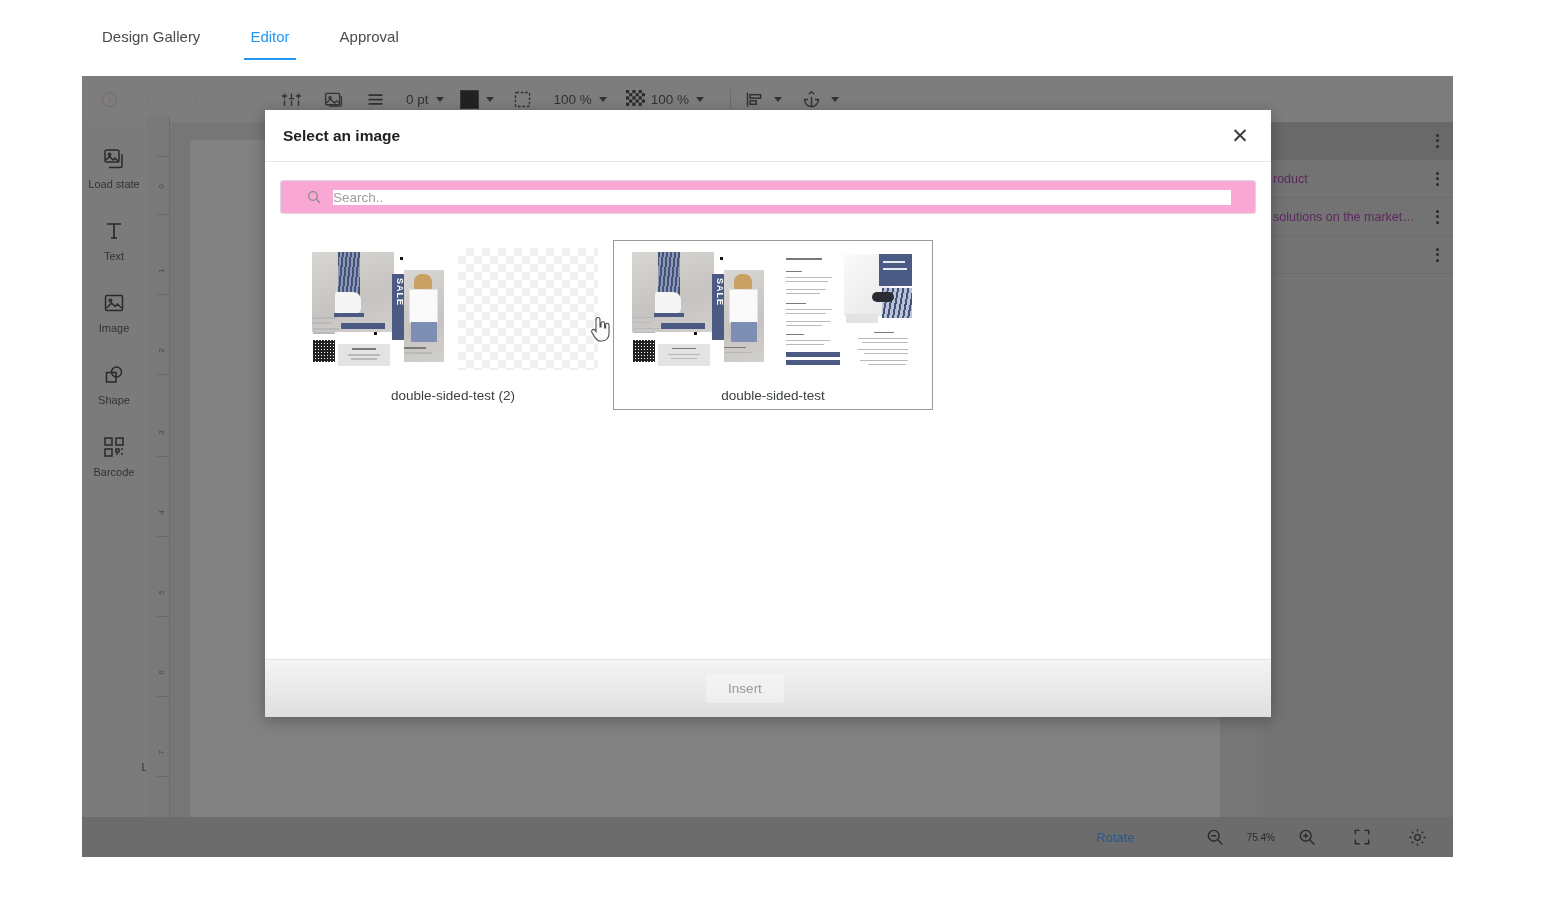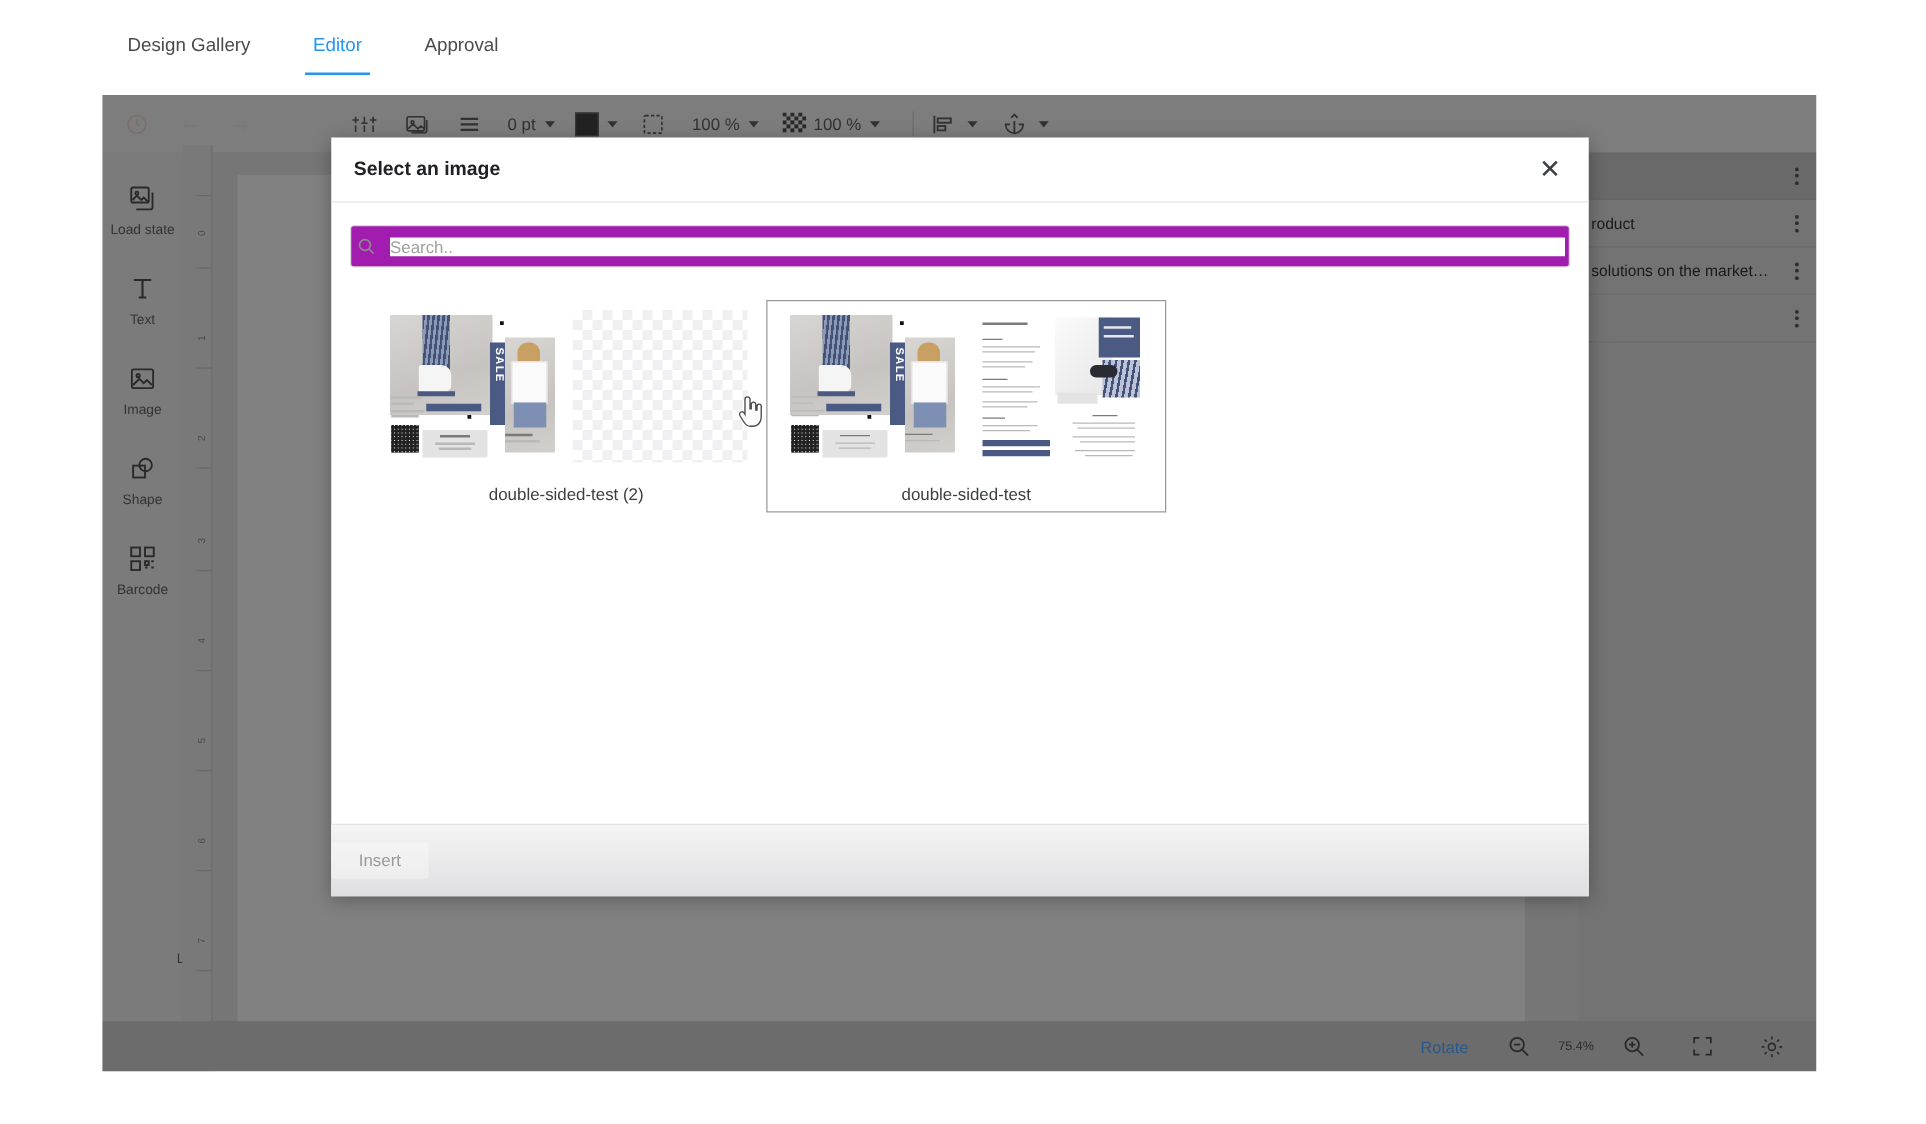--- a/index.html
+++ b/index.html
@@ -81,50 +81,50 @@
   .canvas-zone { position:absolute; left: 88px; top: 46px; right: 190px; bottom: 40px; background:#a0a0a0; }
   .page-sheet { position:absolute; left: 20px; top: 18px; width: 1030px; height: 680px; background:#b4b4b4; }
 
   
   .rightpanel { position:absolute; right: 0; top: 46px; width: 190px; bottom: 40px; background:#9b9b9b; }
   .layer-row {
     position:relative; height: 38px; display:flex; align-items:center;
     padding: 0 8px 0 10px; border-bottom: 1px solid rgba(130,130,130,.55);
   }
   .layer-row.sel { background: rgba(120,120,120,.45); }
-  .layer-txt { font-size: 12.5px; color:#000000; white-space:nowrap; overflow:hidden; flex:1; }
+  .layer-txt { font-size: 12.5px; color:#701a75; white-space:nowrap; overflow:hidden; flex:1; }
   .kebab { width: 16px; display:flex; flex-direction:column; align-items:center; gap:2.5px; cursor:pointer; }
   .kebab i { width:3px;height:3px;border-radius:50%;background:#222; display:block; }
 
   
   .statusbar {
     position:absolute; left:0; bottom:0; width: 1371px; height: 40px; background:#8f8f8f;
     display:flex; align-items:center; justify-content:flex-end; padding-right: 16px;
   }
-  .sb-link { font-size: 13px; color:#1a6fc4; margin-right: 20px; cursor:pointer; }
+  .sb-link { font-size: 13px; color:#1a6fc4; margin-right: 60px; cursor:pointer; }
   .sb-zoom { font-size: 10px; color:#1d1d1d; margin: 0 12px; }
   .sb-ico { width:26px;height:26px;display:flex;align-items:center;justify-content:center;color:#1d1d1d;cursor:pointer;margin:0 7px; }
 
   
   .modal {
     position:absolute; left: 265px; top: 110px; width: 1006px; height: 607px;
     background:#fff; z-index: 100; box-shadow: 0 3px 14px rgba(0,0,0,.28);
     display:flex; flex-direction:column;
   }
   .modal-head {
     height: 52px; display:flex; align-items:center; padding: 0 18px 0 18px;
     border-bottom: 1px solid #e6e6e6; flex: 0 0 52px;
   }
   .modal-title { font-size: 15.5px; font-weight: bold; color:#202124; }
   .modal-x { margin-left:auto; width:26px;height:26px;display:flex;align-items:center;justify-content:center;
              font-size: 21px; color:#3c4043; cursor:pointer; line-height:1; }
   .modal-body { flex: 1 1 auto; padding: 18px 14px 0 14px; overflow:hidden; position:relative; }
   .search-wrap {
     height: 34px; border: 1px solid #dcdcdc; border-radius: 3px; display:flex; align-items:center;
-    padding: 0 3px; margin: 0 1px 26px 1px; background:#a21caf;
+    padding: 0 24px; margin: 0 1px 26px 1px; background:#f9a8d4;
   }
   .search-ico { width:18px;height:18px;color:#8b8b8b;margin-right:10px;display:flex;align-items:center;justify-content:center; }
   .search-input { border:0; outline:0; flex:1; font-size: 13.5px; color:#333; font-family:"Liberation Sans", sans-serif; }
   .search-input::placeholder { color:#9e9e9e; }
 
   .grid { display:flex; gap: 0px; padding-left: 14px; align-items: flex-start; }
   .cell { width: 320px; display:flex; flex-direction:column; align-items:center; cursor:pointer; padding: 8px; }
   .cell.selected { border: 1.5px solid #9a9a9a; padding: 6.5px; }
   .thumbs { display:flex; }
   .thumb { width: 140px; height: 122px; background:#fff; }
@@ -136,21 +136,21 @@
     background-image:
       linear-gradient(45deg,#f0f0f3 25%,transparent 25%,transparent 75%,#f0f0f3 75%),
       linear-gradient(45deg,#f0f0f3 25%,transparent 25%,transparent 75%,#f0f0f3 75%);
     background-size: 16px 16px;
     background-position: 0 0, 8px 8px;
   }
 
   .modal-foot {
     flex: 0 0 58px; border-top: 1px solid #e3e3e6;
     background: linear-gradient(#f4f4f5,#dfdfe1);
-    display:flex; align-items:center; justify-content:flex-start; padding-right: 46px;
+    display:flex; align-items:center; justify-content:center; padding-right: 46px;
   }
   .insert-btn {
     font-size: 13.5px; color:#9a9a9a; background: rgba(255,255,255,.35);
     border-radius: 3px; padding: 7px 22px; cursor: default;
   }
 
   
   .cursor { position:absolute; z-index: 300; pointer-events:none; }
 
   

